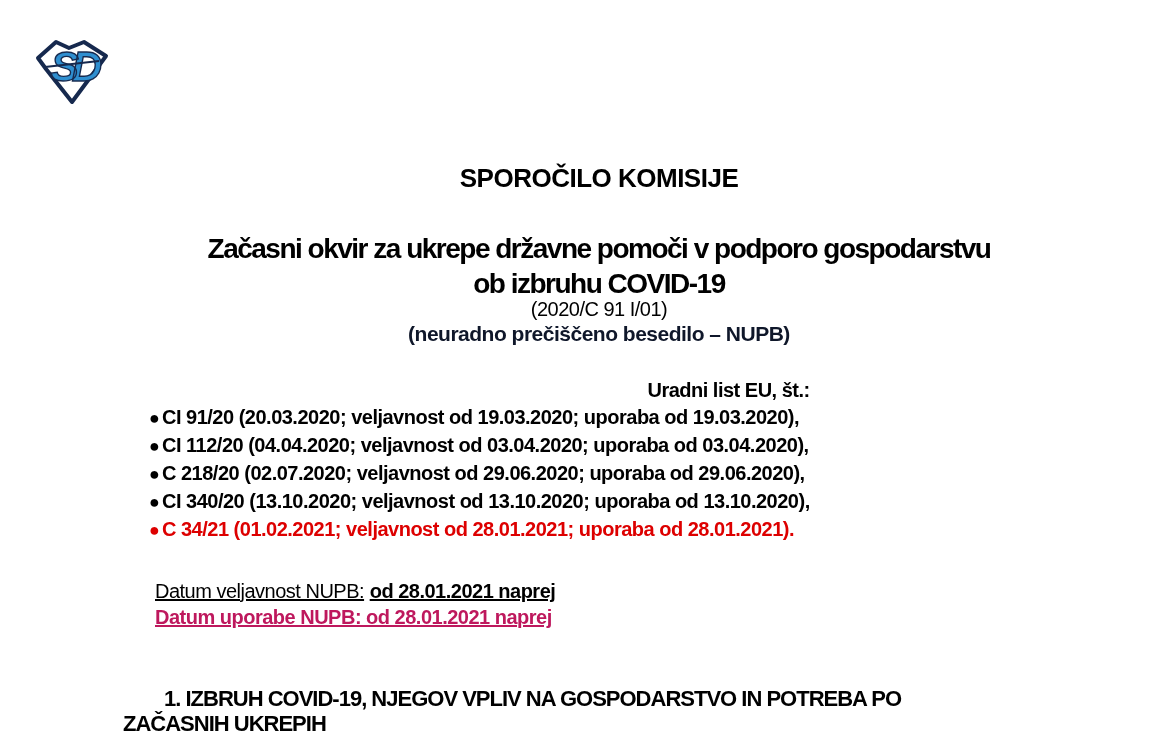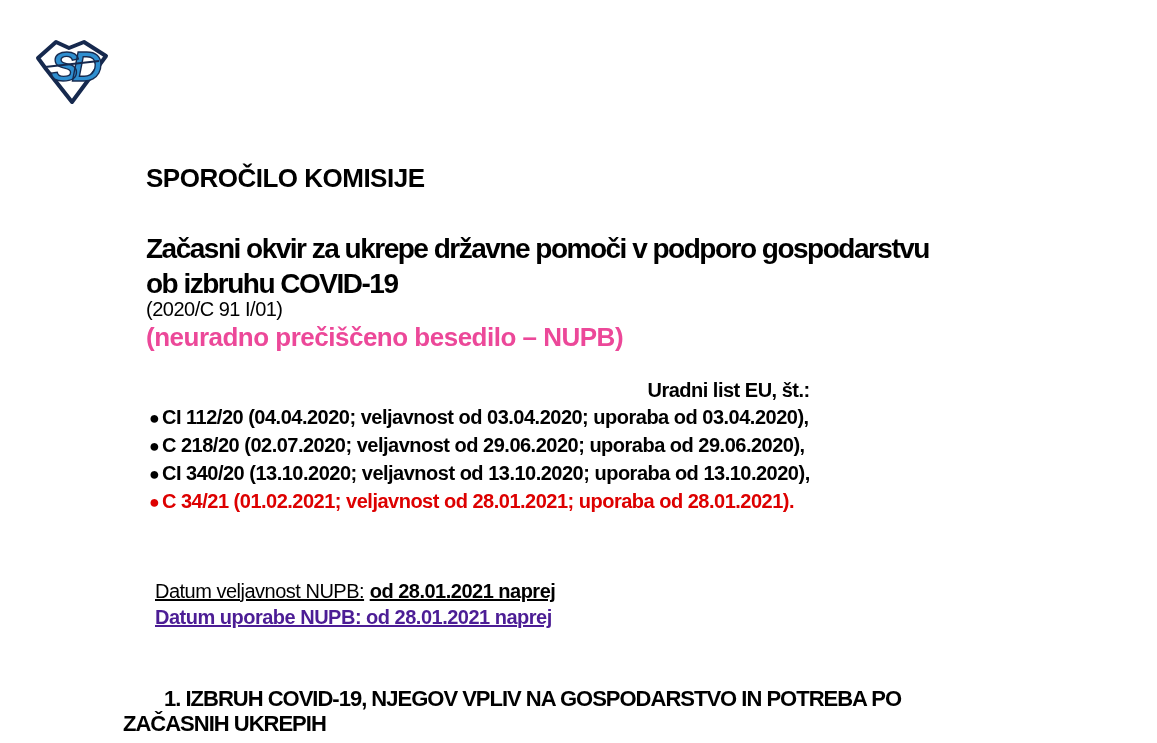--- a/index.html
+++ b/index.html
@@ -15,23 +15,23 @@
   }
   .logo {
     position: absolute;
     left: 31px;
     top: 37px;
     width: 82px;
     height: 70px;
   }
   .centered {
     position: absolute;
-    left: 146px;
+    left: 132px;
     width: 934px;
-    text-align: left;
+    text-align: center;
     white-space: nowrap;
   }
   .doc-title {
     top: 163px;
     font-size: 26px;
     font-weight: bold;
     letter-spacing: -0.5px;
   }
   .main-title {
     top: 231px;
@@ -40,23 +40,23 @@
     line-height: 35px;
     letter-spacing: -1.5px;
   }
   .doc-ref {
     top: 298px;
     font-size: 20px;
     letter-spacing: -0.5px;
   }
   .doc-note {
     top: 322px;
-    font-size: 26px;
+    font-size: 21px;
     font-weight: bold;
-    color: #ec4899;
+    color: #0f172a;
     letter-spacing: -0.5px;
   }
   .journal {
     position: absolute;
     left: 149px;
     top: 377px;
     font-size: 20px;
     font-weight: bold;
     line-height: 27px;
     letter-spacing: -0.5px;
@@ -72,21 +72,21 @@
   .validity-line {
     position: absolute;
     left: 155px;
     font-size: 20px;
     letter-spacing: -0.5px;
     white-space: nowrap;
   }
   .validity-line .deco { text-decoration: underline; }
   .validity-1 { top: 580px; }
   .validity-1 .val { font-weight: bold; margin-left: 0.28em; }
-  .validity-2 { top: 606px; font-weight: bold; color: #4c1d95; }
+  .validity-2 { top: 606px; font-weight: bold; color: #be185d; }
   .section-heading {
     position: absolute;
     left: 123px;
     top: 686px;
     width: 950px;
     font-size: 22px;
     font-weight: bold;
     line-height: 25px;
     letter-spacing: -1px;
     white-space: nowrap;
@@ -114,20 +114,23 @@
   </div>
 
   <div class="centered doc-ref">(2020/C 91 I/01)</div>
 
   <div class="centered doc-note">(neuradno prečiščeno besedilo – NUPB)</div>
 
   <div class="journal">
     <div class="journal-intro">Uradni list EU, št.:</div>
 
     <div class="journal-item">
+      <span class="bullet">●</span><span>CI 91/20 (20.03.2020; veljavnost od 19.03.2020; uporaba od 19.03.2020),</span>
+    </div>
+    <div class="journal-item">
       <span class="bullet">●</span><span>CI 112/20 (04.04.2020; veljavnost od 03.04.2020; uporaba od 03.04.2020),</span>
     </div>
     <div class="journal-item">
       <span class="bullet">●</span><span>C 218/20 (02.07.2020; veljavnost od 29.06.2020; uporaba od 29.06.2020),</span>
     </div>
     <div class="journal-item">
       <span class="bullet">●</span><span>CI 340/20 (13.10.2020; veljavnost od 13.10.2020; uporaba od 13.10.2020),</span>
     </div>
     <div class="journal-item red">
       <span class="bullet">●</span><span>C 34/21 (01.02.2021; veljavnost od 28.01.2021; uporaba od 28.01.2021).</span>

